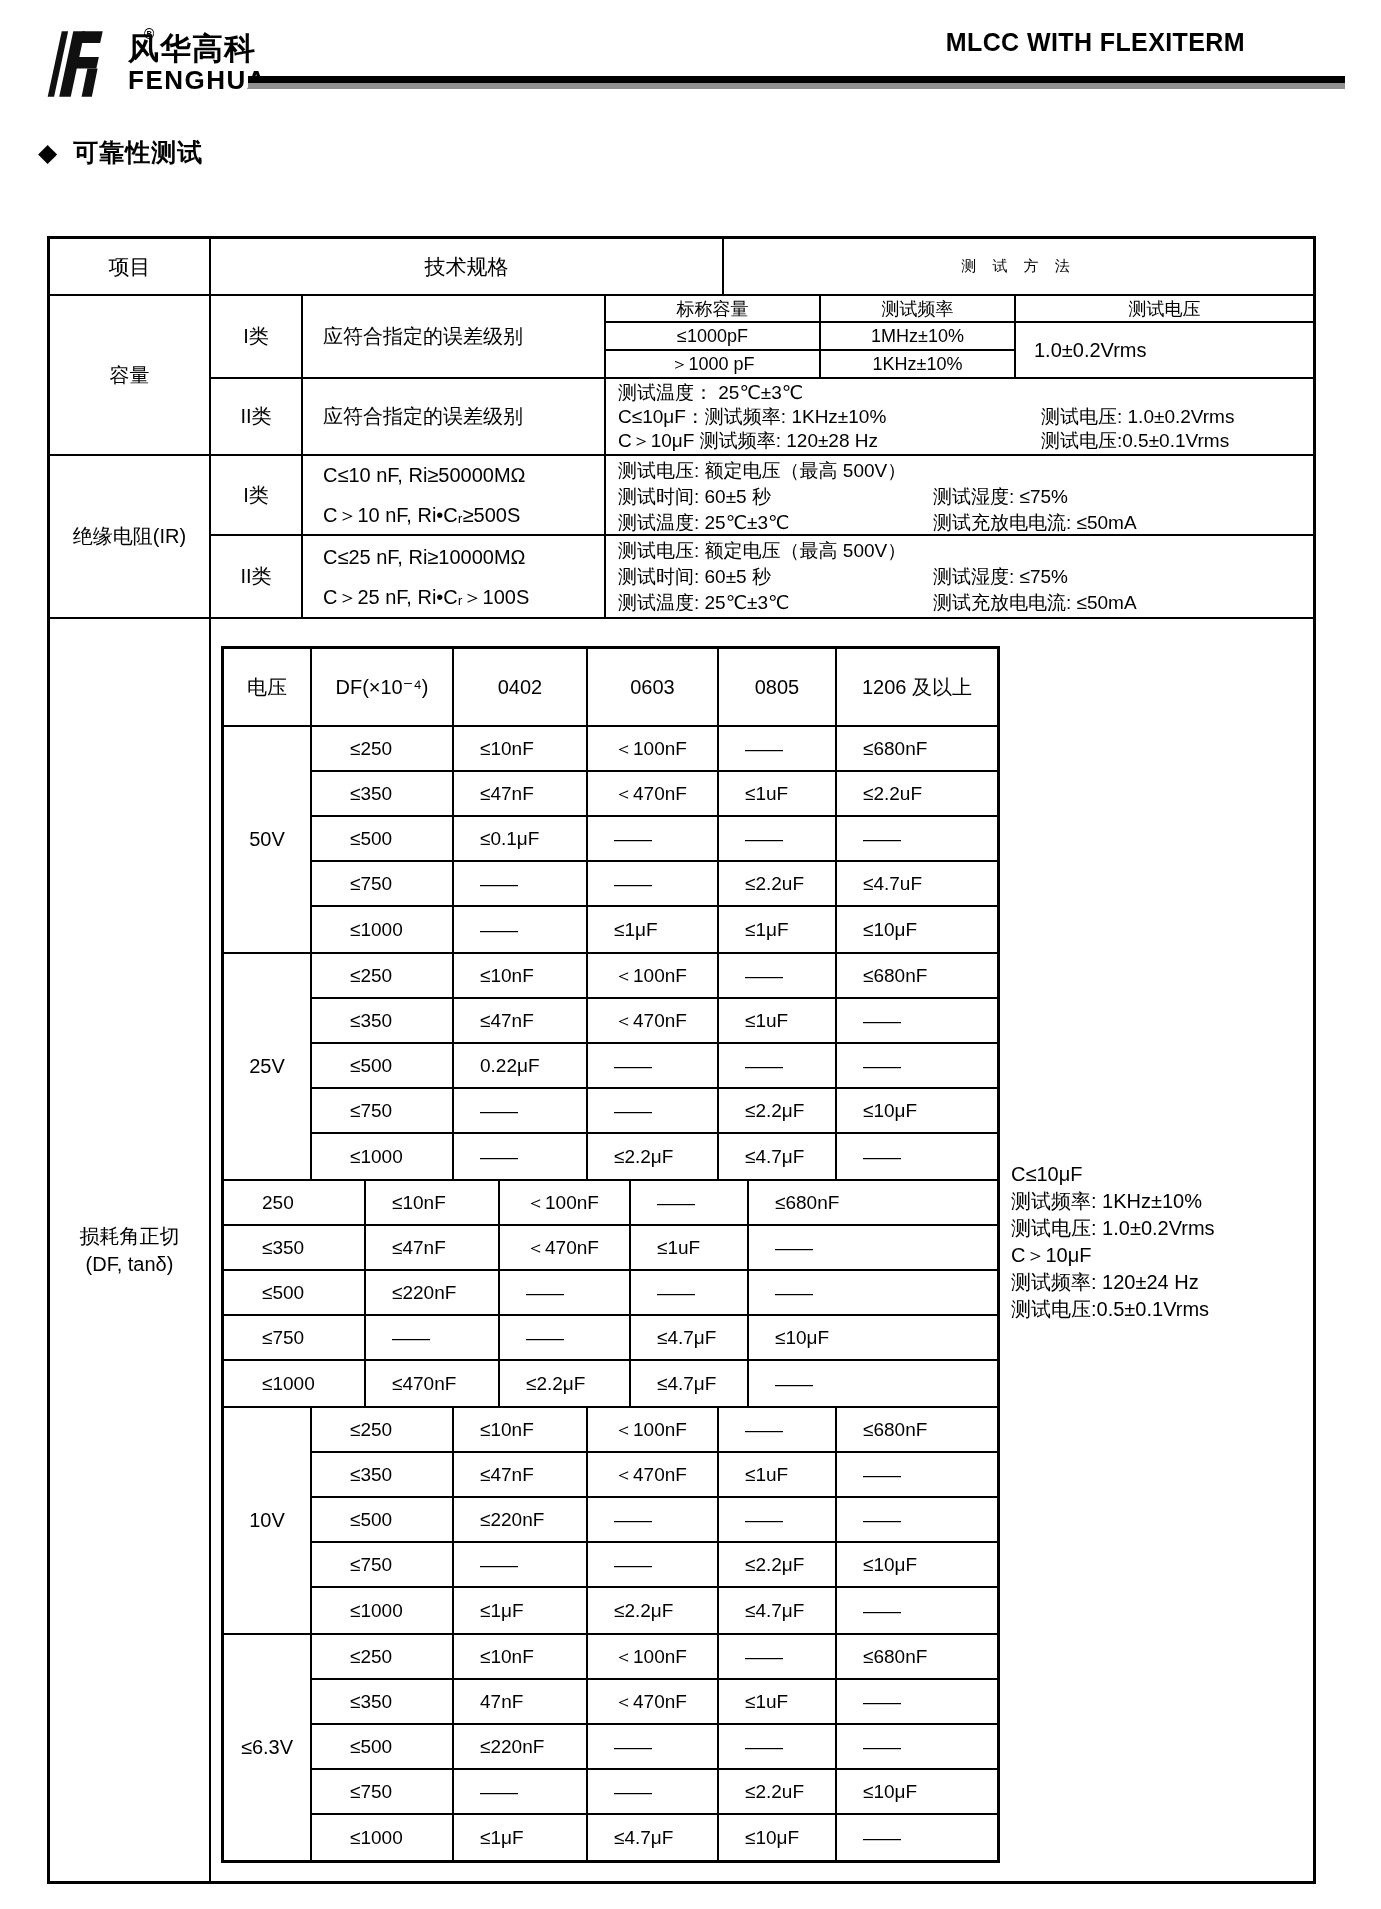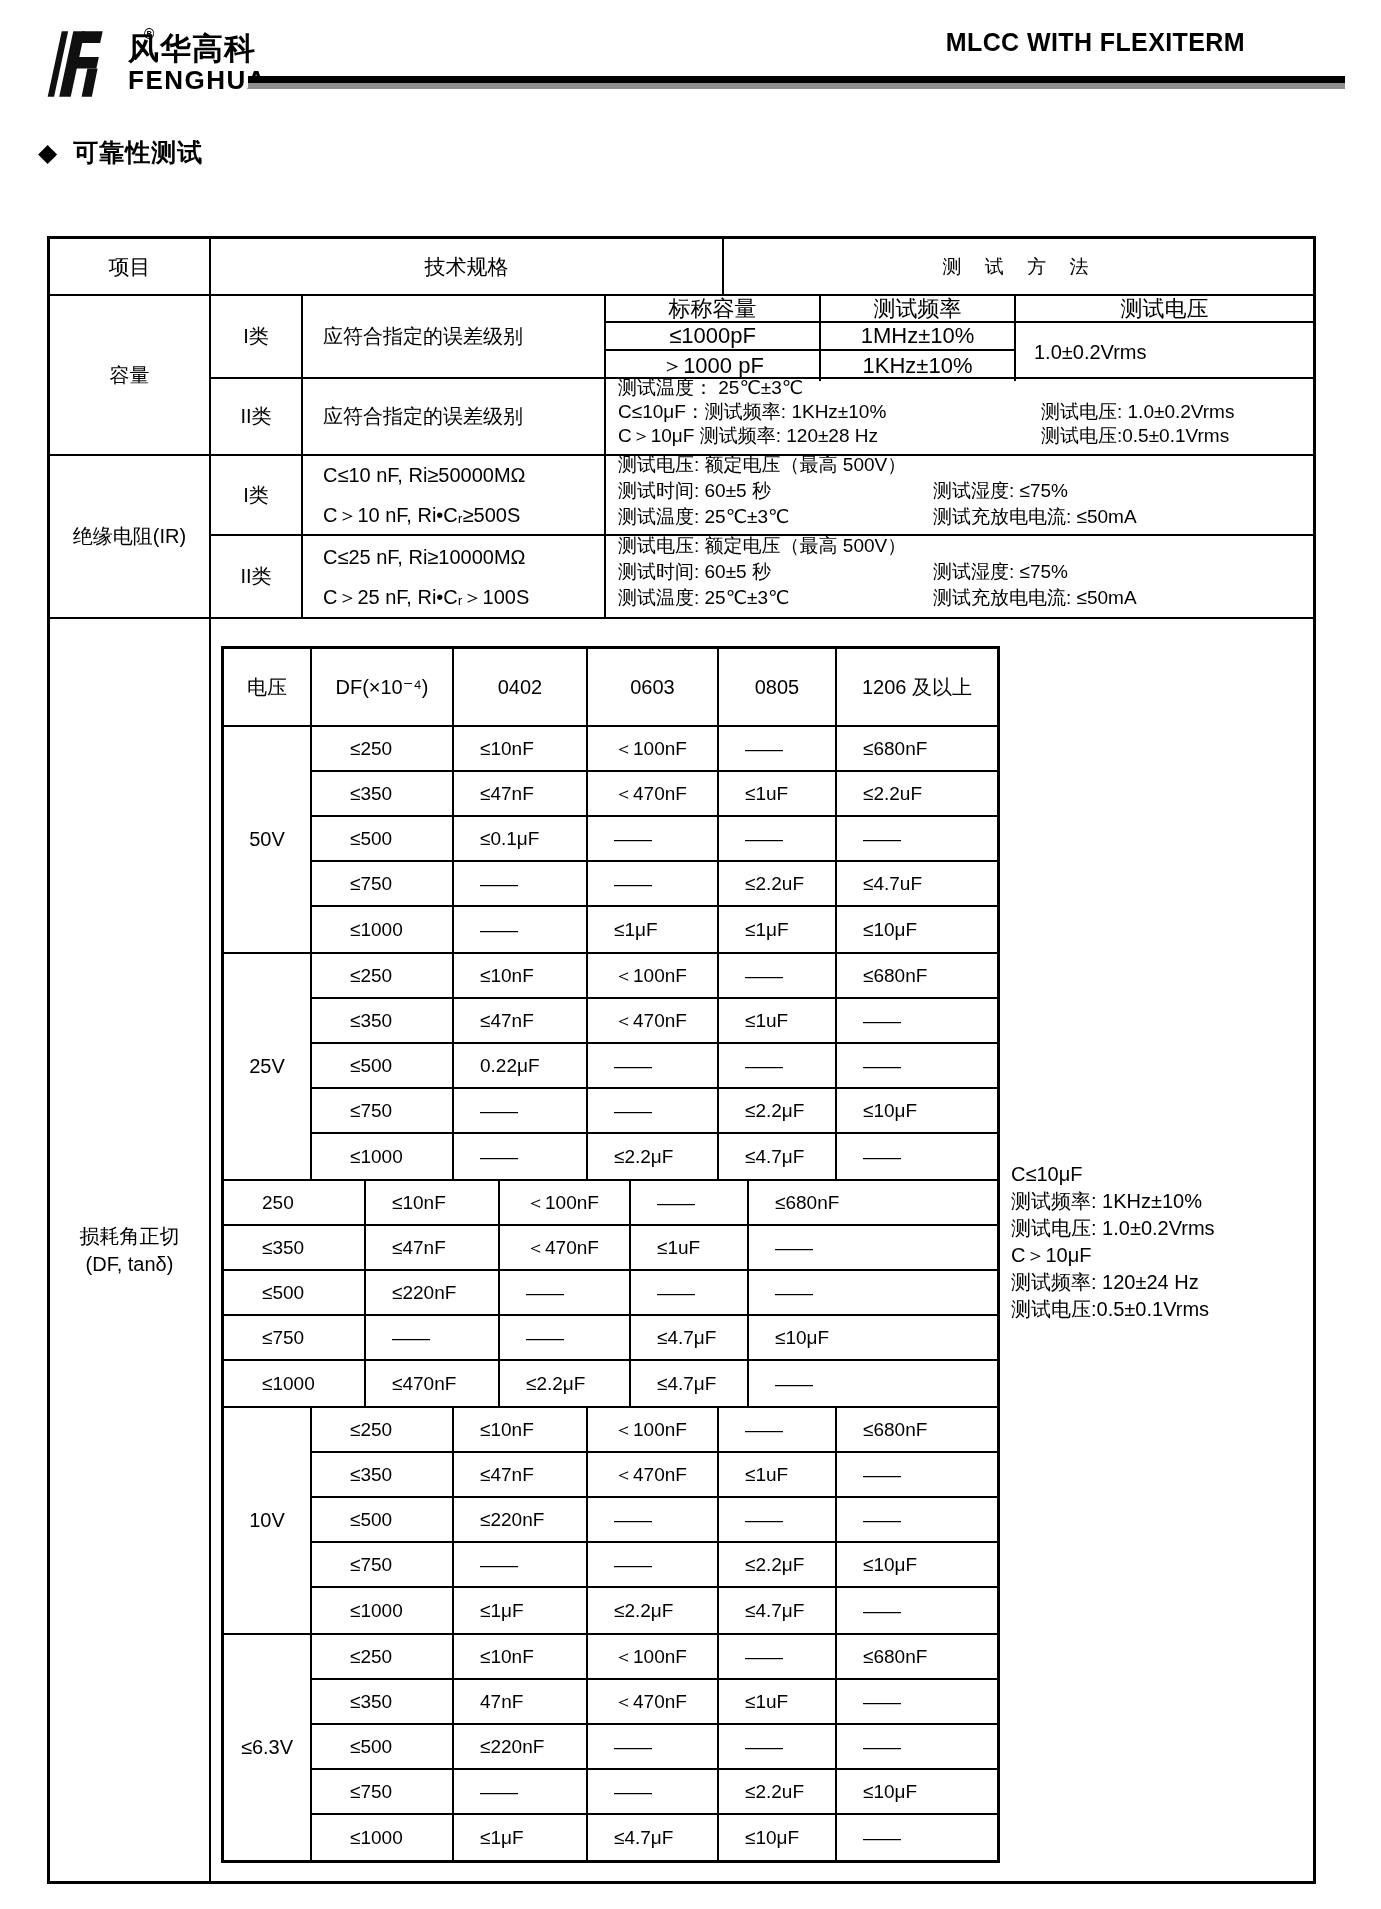--- a/index.html
+++ b/index.html
@@ -23,47 +23,47 @@
   .diamond { font-size:25px; line-height:25px; }
   .sec-title { font-size:25px; font-weight:bold; margin-left:16px; letter-spacing:1px; }
 
   
   .tbl { position:absolute; left:47px; top:236px; width:1269px; height:1648px; border:3px solid #000; font-size:20px; }
   .row { display:flex; }
   .center { display:flex; align-items:center; justify-content:center; }
   .hdr-row { height:57px; border-bottom:2px solid #000; }
   .item-col { width:161px; border-right:2px solid #000; font-size:20px; }
   .spec-col-full { width:513px; border-right:2px solid #000; font-size:21px; }
-  .method-col { flex:1; font-size:19px; letter-spacing:6px;font-family:Liberation Mono, monospace; }
+  .method-col { flex:1; font-size:15px; letter-spacing:6px; }
   .hdr-row .item-col { font-size:21px; }
 
   .sec { border-bottom:2px solid #000; }
   .cap-sec { height:160px; }
   .ir-sec { height:163px; }
   .df-sec { height:1262px; border-bottom:none; }
   .sec-body { flex:1; display:flex; flex-direction:column; }
 
   .cls { width:92px; border-right:2px solid #000; font-size:20px; }
   .spec { width:303px; border-right:2px solid #000; }
   .spec.single { display:flex; align-items:center; padding-left:20px; font-size:20px; }
   .spec.speclines { display:flex; flex-direction:column; justify-content:center; padding-left:20px; font-size:20px; line-height:28px;gap:12px; }
   .method { flex:1; }
 
   .cap-r1 { height:83px; border-bottom:2px solid #000; }
   .cap-r2 { height:75px; }
 
   
   .subtbl { display:grid; grid-template-columns:215px 195px 1fr; grid-template-rows:27px 28px 1fr; }
-  .st { display:flex; align-items:center; justify-content:center; font-size:22px; }
+  .st { display:flex; align-items:center; justify-content:center; font-size:18px; }
   .st.br { border-right:2px solid #000; }
   .st.bbn { border-bottom:2px solid #000; }
   .st.volt { grid-column:3; grid-row:2/4; justify-content:flex-start; padding-left:18px; font-size:20px; }
 
   
-  .mlines { display:flex; flex-direction:column; justify-content:center; padding:2px 14px 11px 12px;border-radius:6px; }
+  .mlines { display:flex; flex-direction:column; justify-content:space-between; padding:2px 14px 11px 12px;border-radius:6px; }
   .m-line { display:flex; font-size:19px; }
   .cap-lines .m-line { line-height:24px; }
   .ir-lines .m-line { line-height:26px; }
   .seg-r { margin-left:auto; }
   .cap-lines .seg-r { width:258px; }
   .ir-lines .seg-r { width:366px; }
 
   .ir-row { height:80px; border-bottom:2px solid #000; }
   .ir-row:last-child { height:81px; border-bottom:none; }
 

